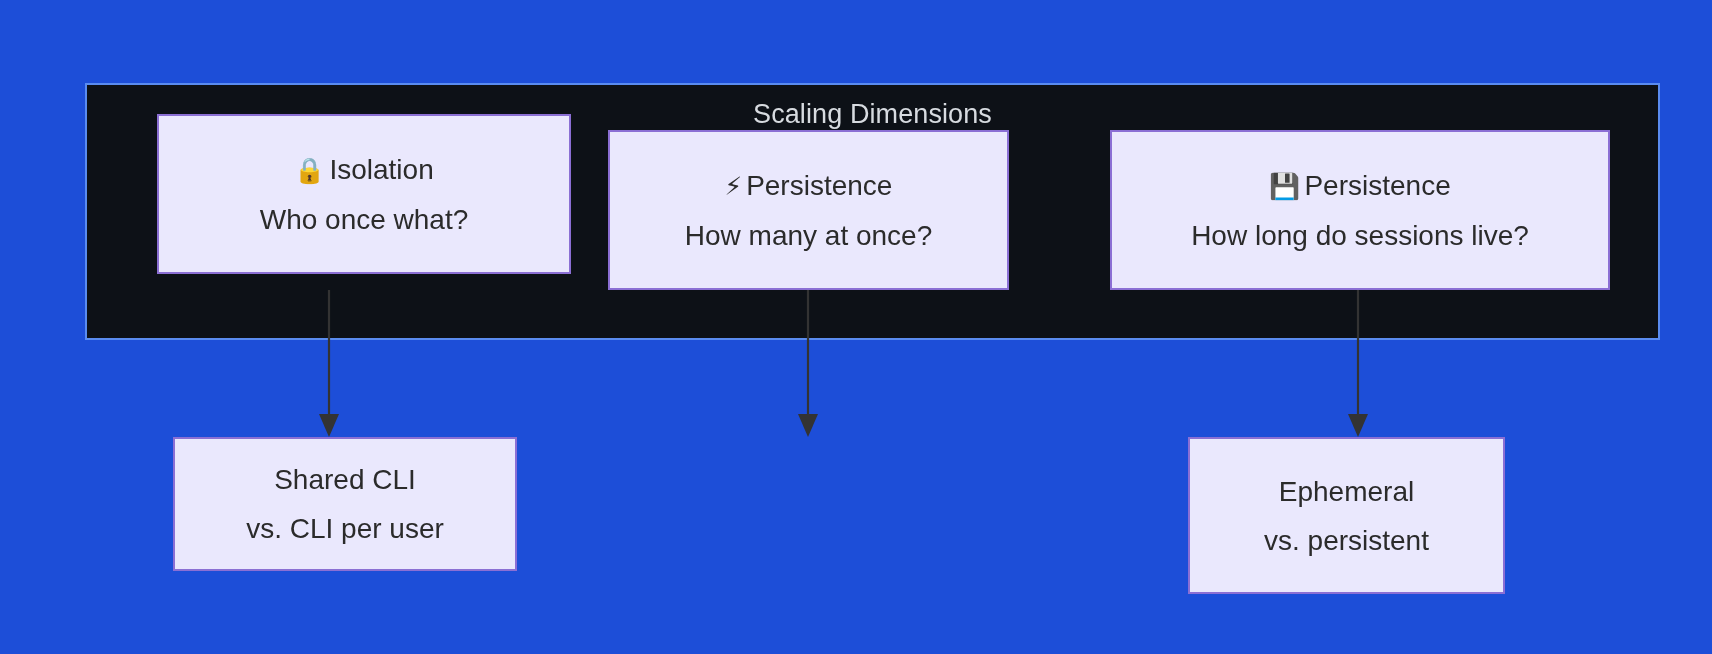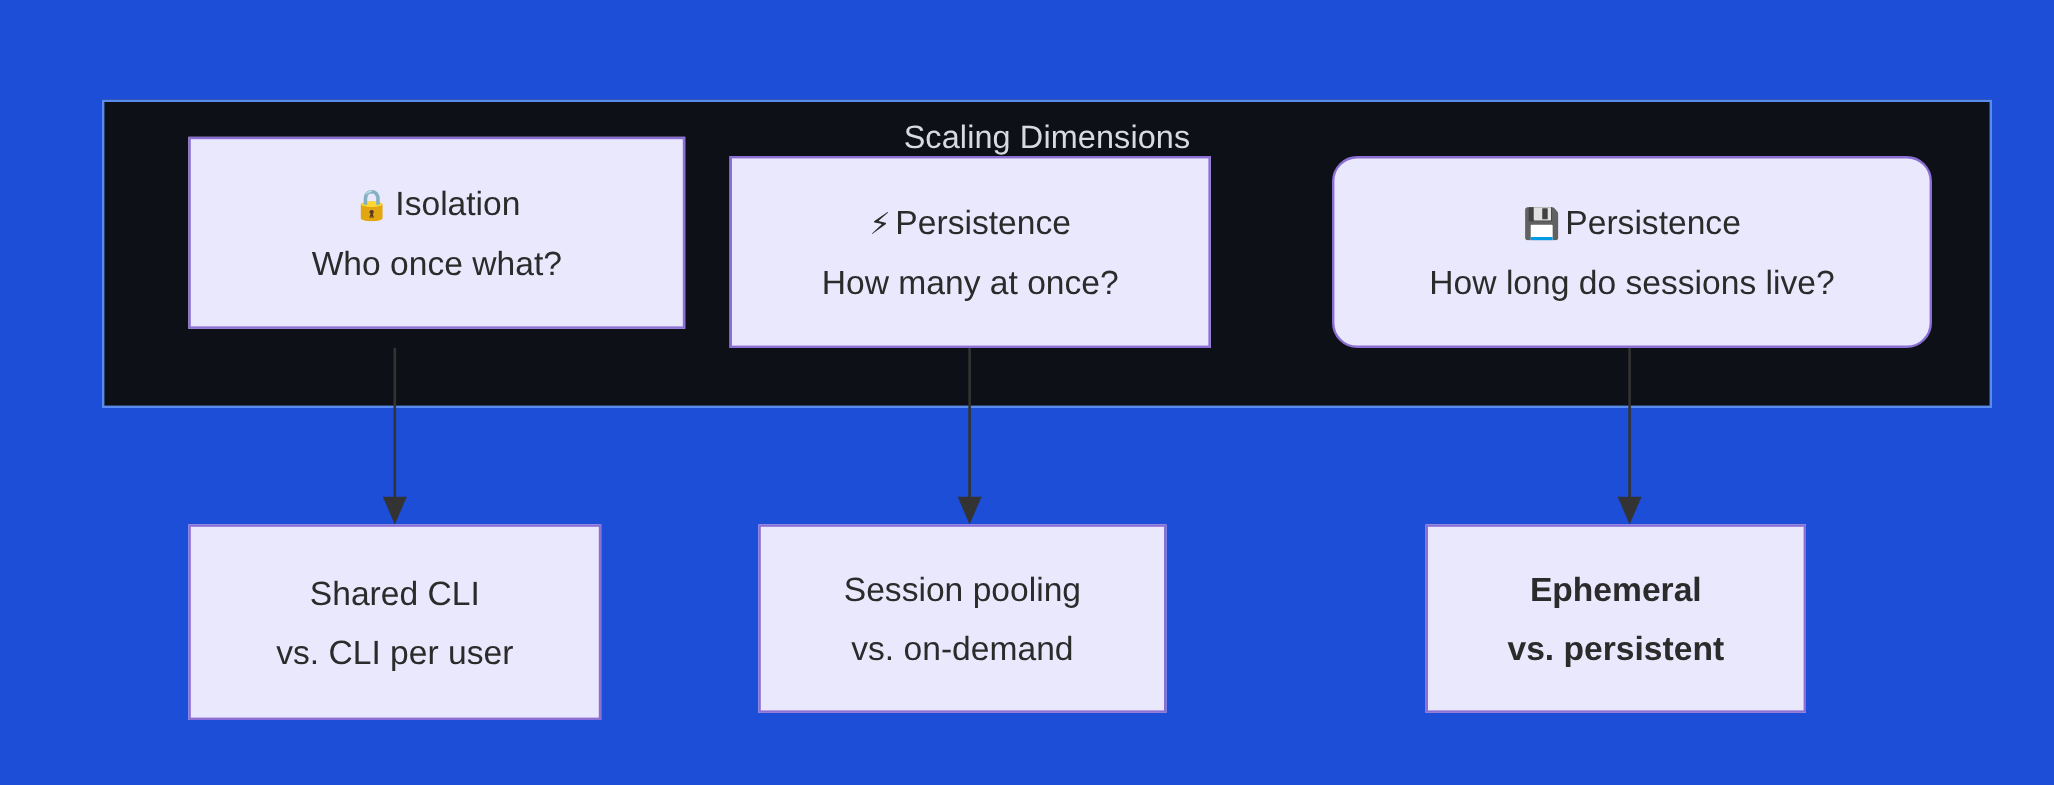--- a/index.html
+++ b/index.html
@@ -66,26 +66,26 @@
   }
   .node-line .emoji {
     font-family: "DejaVu Sans", sans-serif;
     font-size: 25px;
     margin-right: 4px;
   }
 
   
   .node.top-0 { left: 157px; top: 114px; width: 414px; height: 160px; text-align: right; }
   .node.top-1 { left: 608px; top: 130px; width: 401px; height: 160px; }
-  .node.top-2 { left: 1110px; top: 130px; width: 500px; height: 160px; border-radius: 21px; }
+  .node.top-2 { left: 1110px; top: 130px; width: 500px; height: 160px; }
 
   
-  .node.bot-0 { left: 157px; top: 437px; width: 344px; height: 163px; align-items: center; }
+  .node.bot-0 { left: 173px; top: 437px; width: 344px; height: 134px; align-items: center; }
   .node.bot-1 { left: 632px; top: 437px; width: 340px; height: 157px; }
-  .node.bot-2 { left: 1188px; top: 437px; width: 317px; height: 157px; font-weight: bold; }
+  .node.bot-2 { left: 1188px; top: 437px; width: 317px; height: 157px; }
 
   
   #edges {
     position: absolute;
     left: 0;
     top: 0;
     width: 1712px;
     height: 654px;
     pointer-events: none;
   }
@@ -136,23 +136,19 @@
       <path class="edge-path" d="M1358,290 L1358,424"></path>
       <polygon class="edge-head" points="1358,437 1348,414 1368,414"></polygon>
     </g>
   </svg>
 
   <div class="node bot-0">
     <div class="node-line">Shared CLI</div>
     <div class="node-line">vs. CLI per user</div>
   </div>
 
-  <div class="node bot-1">
-    <div class="node-line">Session pooling</div>
-    <div class="node-line">vs. on-demand</div>
-  </div>
 
   <div class="node bot-2">
     <div class="node-line">Ephemeral</div>
     <div class="node-line">vs. persistent</div>
   </div>
 
 </div>
 
 </body></html>

